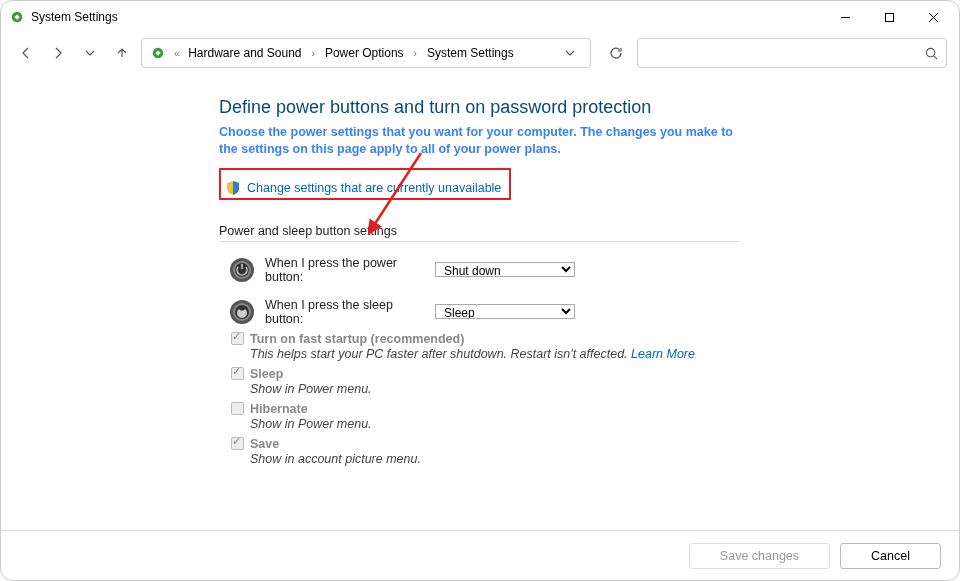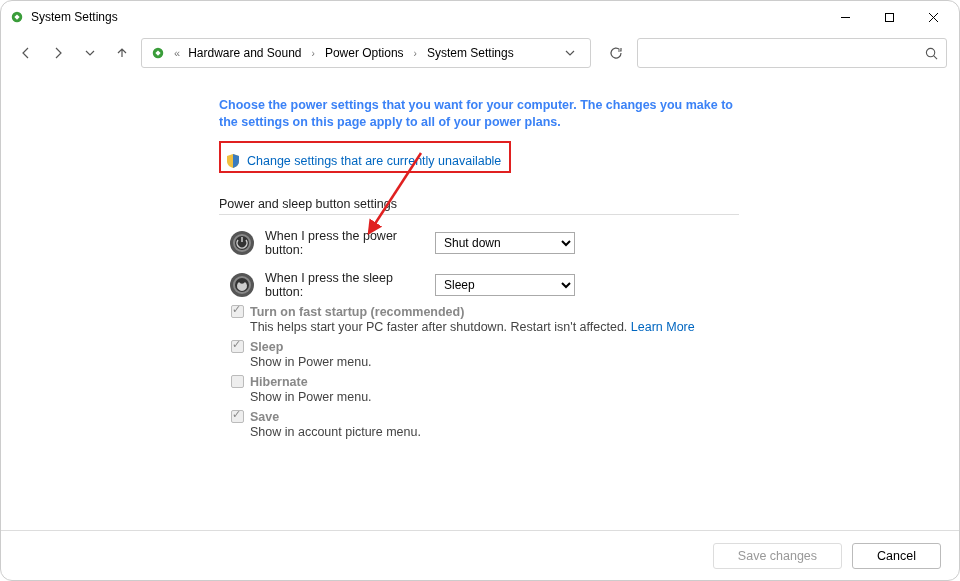--- a/index.html
+++ b/index.html
@@ -34,34 +34,34 @@
   .heading { font-size: 18px; color: #0a4a7a; margin-bottom: 6px; font-weight: 400; }
   .subtext { font-size: 12.5px; color: #3b82f6; line-height: 1.35; max-width: 520px; margin-bottom: 10px; font-weight: bold; }
   .change-link-wrap { display:inline-flex; align-items:center; gap:6px; border: 2.5px solid #e02020; padding: 10px 8px 2px 4px; }
   .shield { width:16px; height:16px; }
   .change-link { color: #0066c0; font-size: 12.5px; text-decoration: none; cursor:pointer; }
 
   .section-title { font-size: 12.5px; color: #222; margin-top: 24px; border-bottom: 1px solid #ddd; padding-bottom: 3px; max-width: 520px; }
   .option-row { display:flex; align-items:center; gap: 10px; margin-top: 14px; margin-left: 10px; }
   .option-icon { width: 26px; height: 26px; display:flex; align-items:center; justify-content:center; }
   .option-label { font-size: 12.5px; color: #222; width: 160px; }
-  .option-select { width: 140px; height: 22px; border: 1px solid #aaa; font-size: 12px; padding: 0 4px; background:#fff; }
+  .option-select { width: 140px; height: 15px; border: 1px solid #aaa; font-size: 12px; padding: 0 4px; background:#fff; }
 
   .shutdown-list { margin-top: 6px; margin-left: 12px; }
   .sd-item { margin-top: 6px; }
   .sd-head { display:flex; align-items:center; gap:6px; }
   .sd-check { appearance:none; width:13px; height:13px; border:1px solid #bbb; border-radius:2px; background:#eee; position:relative; }
   .sd-check:checked::after { content:"✓"; position:absolute; top:-3px; left:0; font-size:11px; color:#888; }
   .sd-title { font-size:12.5px; color:#888; font-weight:600; }
-  .sd-desc { font-size:12.5px; color:#444; margin-left: 19px; margin-top:1px; }
+  .sd-desc { font-size:12.5px; color:#444; margin-left: 19px; margin-top:1px;font-style:italic; }
   .learn-link { color:#0066c0; text-decoration:none; cursor:pointer; }
 
   
   .footer { border-top: 1px solid #ddd; height: 50px; display:flex; align-items:center; justify-content:flex-end; gap:10px; padding: 0 18px; }
-  .btn { min-width: 78px; height: 26px; font-size:12.5px; border:1px solid #bbb; border-radius:3px; background:#fff; cursor:pointer; padding: 0 24px; }
+  .btn { min-width: 78px; height: 26px; font-size:12.5px; border:1px solid #bbb; border-radius:3px; background:#fff; cursor:pointer; padding: 0 30px; }
   .btn[disabled] { color:#999; cursor:default; border-color:#ddd; }
 
   
   .arrow-svg { position:absolute; pointer-events:none; top: 76px; left: 360px; }
 </style>
 </head>
 <body>
 
 <div class="window">
 
@@ -152,20 +152,21 @@
 
     <svg class="arrow-svg" width="80" height="100">
       <defs>
           <marker id="ah" markerWidth="6" markerHeight="6" refX="5" refY="3" orient="auto">
             <path d="M0,0 L6,3 L0,6 Z" fill="#e02020"></path>
           </marker>
         </defs>
       <line x1="60" y1="4" x2="8" y2="84" stroke="#e02020" stroke-width="2.5" marker-end="url(#ah)"></line>
     </svg>
 
+    <h1 class="heading">Define power buttons and turn on password protection</h1>
     <p class="subtext">Choose the power settings that you want for your computer. The changes you make to the settings on this page apply to all of your power plans.</p>
 
     <div class="change-link-wrap">
       <span class="shield">
         <svg width="16" height="16" viewBox="0 0 16 16">
             <path d="M8 1 L14 3 V8 C14 12 11 14 8 15 C5 14 2 12 2 8 V3 Z" fill="#f0c040"></path>
             <path d="M8 1 L14 3 V8 C14 12 11 14 8 15 V1 Z" fill="#3a7cc0"></path>
           </svg>
       </span>
       <a class="change-link">Change settings that are currently unavailable</a>

